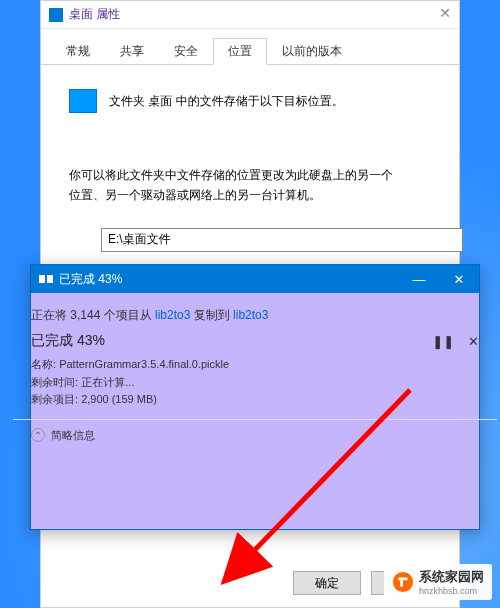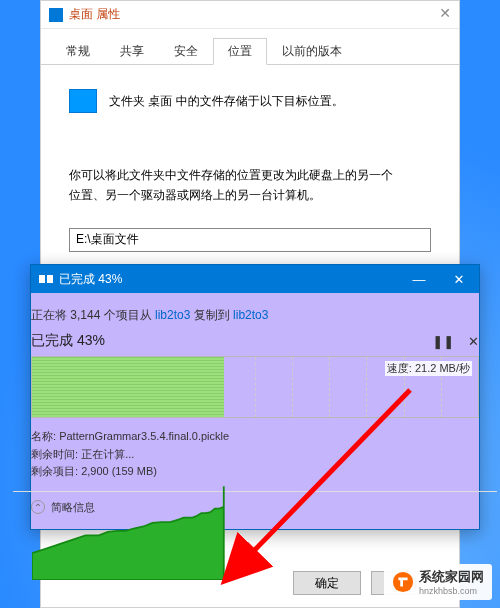--- a/index.html
+++ b/index.html
@@ -8,34 +8,34 @@
   
   .properties-window {
     position: absolute; left: 40px; top: 0; width: 420px; height: 608px;
     background: #fff; border: 1px solid #d0d0d0;
   }
   .prop-titlebar {
     height: 28px; display: flex; align-items: center; padding: 0 8px;
     background: #fff; border-bottom: 1px solid #e8e8e8; position: relative;
   }
   .prop-icon { width: 14px; height: 14px; background: #0078d7; margin-right: 6px; }
-  .prop-title { font-size: 12px; color: #c2410c; }
+  .prop-title { font-size: 12px; color: #4c1d95; }
   .prop-close { position: absolute; right: 8px; top: 4px; font-size: 14px; color: #888; }
   
   .tabs { display: flex; padding: 8px 10px 0; border-bottom: 1px solid #d0d0d0; }
   .tab { padding: 4px 14px; font-size: 12px; color: #333; cursor: pointer; border: 1px solid transparent; position: relative; top: 1px; }
   .tab.active { background: #fff; border: 1px solid #d0d0d0; border-bottom: 1px solid #fff; }
   
   .tab-body { padding: 24px 28px 0; font-size: 12px; color: #000; line-height: 1.7; }
   .folder-row { display: flex; align-items: center; margin-bottom: 52px; }
   .folder-icon { width: 28px; height: 24px; background: #0099ff; border: 1px solid #0078d7; margin-right: 12px; flex-shrink: 0; }
   .desc-para { margin-bottom: 22px; }
   .path-input {
     width: 100%; height: 24px; border: 1px solid #888; font-size: 12px;
-    padding: 0 6px; background: #fff;
+    padding: 0 6px; background: #fff; margin-left: 32px;
   }
   
   .bottom-buttons { position: absolute; bottom: 12px; right: 20px; display: flex; gap: 10px; }
   .win-btn { width: 68px; height: 24px; font-size: 12px; background: #e1e1e1; border: 1px solid #adadad; cursor: pointer; }
   
   .progress-window {
     position: absolute; left: 30px; top: 264px; width: 450px; height: 266px;
     background: #c4b5fd; border: 1px solid #0067b8; box-shadow: 0 4px 16px rgba(0,0,0,0.3);
   }
   .progress-titlebar {
@@ -127,41 +127,20 @@
       <span>正在将 3,144 个项目从 </span><span class="link">lib2to3</span><span> 复制到 </span><span class="link">lib2to3</span>
     </div>
     <div class="done-row">
       <span class="left">已完成 43%</span>
       <span class="controls">
         <span>❚❚</span>
         <span>✕</span>
       </span>
     </div>
 
-    <div class="chart-wrap">
-      <div class="chart-grid">
-        <div></div>
-          <div></div>
-          <div></div>
-          <div></div>
-          <div></div>
-          <div></div>
-          <div></div>
-          <div></div>
-          <div></div>
-          <div></div>
-          <div></div>
-          <div></div>
-      </div>
-      <div class="chart-hatch"></div>
-      <svg class="chart-series" viewBox="0 0 100 50" preserveAspectRatio="none">
-        <path d="M0,44 L3,43 L6,42 L9,41 L12,40 L15,40 L17,39.2 L19,39 L21,39 L23,38.4 L25,38 L27,37.2 L29,37 L31,37 L33,36.4 L34,36 L35,36 L36,36 L37,35.6 L38,35 L39,35 L40,34.8 L41,34 L42,34 L43,33.6 L43,29  L43,50 L0,50 Z" fill="#2bb02b" stroke="#148a14" stroke-width="0.4"></path>
-      </svg>
-      <div class="speed-label">速度: 21.2 MB/秒</div>
-    </div>
 
     <div class="meta-line">
       <span>名称: </span><span>PatternGrammar3.5.4.final.0.pickle</span>
     </div>
     <div class="meta-line">
       <span>剩余时间: </span><span>正在计算...</span>
     </div>
     <div class="meta-line">
       <span>剩余项目: </span><span>2,900 (159 MB)</span>
     </div>

